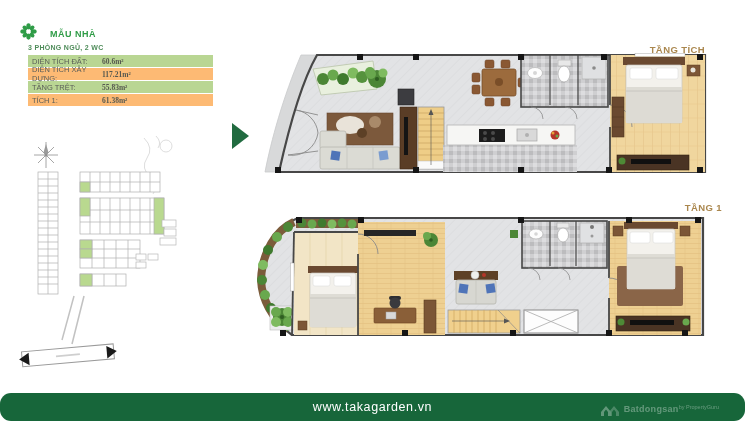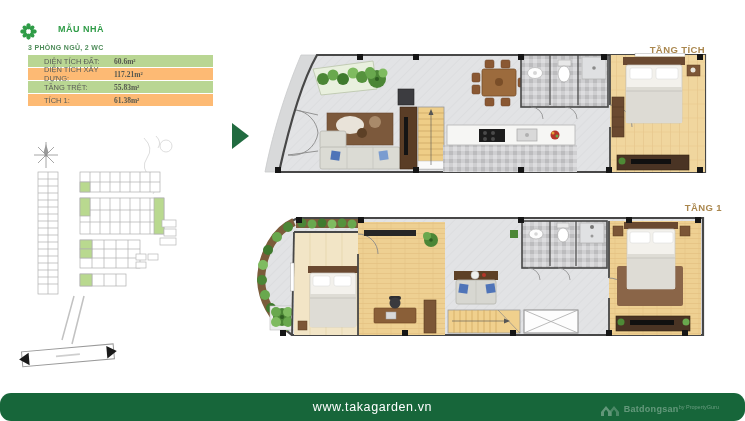--- a/index.html
+++ b/index.html
@@ -3,30 +3,30 @@
 <meta charset="utf-8">
 <style>
   html,body{margin:0;padding:0;}
   body{
     width:745px;height:421px;position:relative;background:#ffffff;overflow:hidden;
     font-family:"Liberation Sans", sans-serif;
   }
   .abs{position:absolute;}
   
   .header{left:20px;top:20px;width:200px;}
-  .brand-row{display:flex;align-items:center;gap:21px;}
+  .brand-row{display:flex;align-items:flex-end;gap:13px;}
   .logo-flower{width:17px;height:17px;margin-top:3px;flex:0 0 auto;}
   .eyebrow{color:#2f9c47;font-weight:bold;font-size:9px;letter-spacing:.5px;line-height:1.1;}
   .title{color:#2f9c47;font-weight:bold;font-size:21px;letter-spacing:.5px;line-height:1.02;}
   .subtitle{color:#4f8c5a;font-weight:bold;font-size:7px;letter-spacing:.3px;margin:4px 0 4px 8px;}
   .spec-table{margin-left:8px;width:185px;}
   .spec-row{display:flex;align-items:center;height:12px;margin-bottom:1px;font-size:7.5px;color:#5a5d58;}
   .spec-row.green{background:#b9d693;}
   .spec-row.pale{background:#fdba74;}
-  .spec-label{padding-left:16px;width:70px;flex:0 0 auto;}
+  .spec-label{padding-left:4px;width:70px;flex:0 0 auto;}
   .spec-value{font-weight:bold;color:#55584f;font-family:Liberation Serif, serif;}
   
   .floor-label{color:#aa874e;font-weight:bold;font-size:9.5px;letter-spacing:.4px;text-align:right;}
   .floor-label.tret{left:565px;top:44px;width:140px;}
   .floor-label.t1{left:584px;top:202px;width:138px;}
   
   .entry-arrow{left:232px;top:123px;width:0;height:0;
     border-top:13px solid transparent;border-bottom:13px solid transparent;
     border-left:17px solid #216b40;}
   

